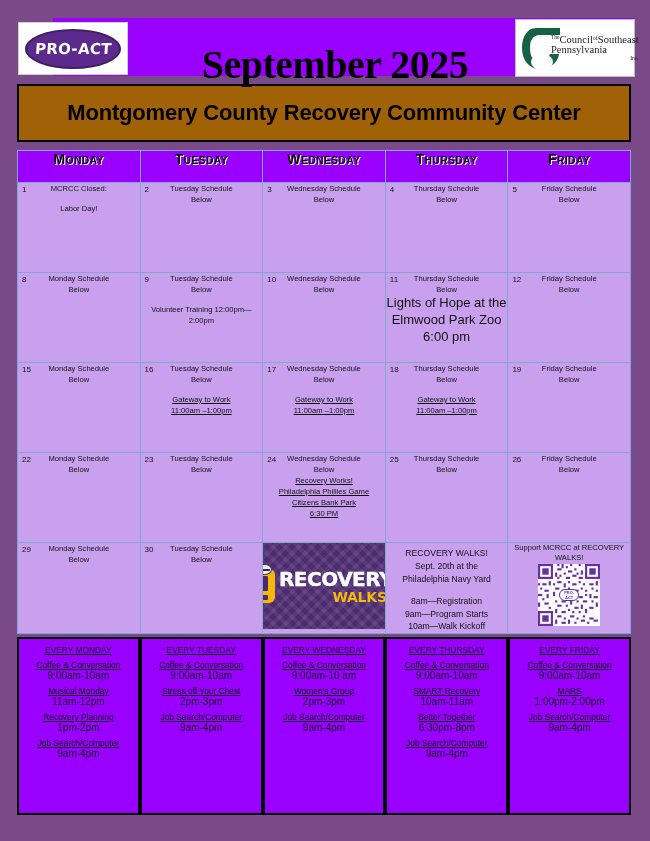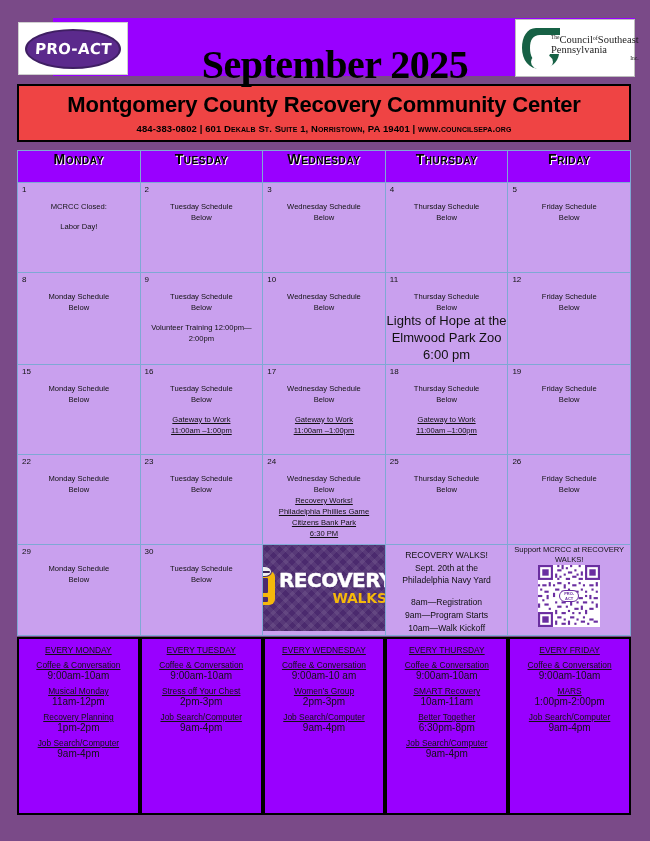--- a/index.html
+++ b/index.html
@@ -50,21 +50,21 @@
     margin-left: -13px; line-height: 1.0; font-family: "Liberation Serif", serif;
     color: #1d1d1d;
   }
   .council-words .l1 { font-size: 10.5px; white-space: nowrap; }
   .council-words .l2 { font-size: 10.5px; white-space: nowrap; }
   .council-words .l3 { font-size: 5.5px; text-align: right; }
 
   
   .banner {
     position: absolute; left: 17px; top: 84px; width: 614px; height: 58px;
-    background: #ef4444; border: 2px solid #000000;
+    background: #a16207; border: 2px solid #000000;
     display: flex; flex-direction: column; align-items: center; justify-content: center;
   }
   .banner-title {
     font-size: 22px; font-weight: bold; color: #000000;
     font-family: "Liberation Sans", sans-serif; letter-spacing: -.2px;
   }
   .banner-sub {
     margin-top: 5px; font-size: 9.5px; font-weight: bold; color: #000000;
     font-variant: small-caps; letter-spacing: .1px;
   }
@@ -84,21 +84,21 @@
   }
   .cell {
     background: #c9a0ee; height: 90px; position: relative;
     padding: 3px 4px 2px 4px;
   }
   .daynum {
     position: absolute; left: 4px; top: 2px;
     font-size: 8px; color: #111111;
   }
   .cell-body {
-    margin-top: 18px; text-align: center; font-size: 7.6px;
+    margin-top: 0; text-align: center; font-size: 7.6px;
     line-height: 1.45; color: #111111;
   }
   .cell-body .big { font-size: 13px; line-height: 1.3; }
   .cell-body .ul { text-decoration: underline; }
   .cell-body .gap { display: block; height: 9px; }
 
   
   .logo-cell { background: #c9a0ee; padding: 2px 3px; }
   .rw-logo {
     width: 100%; height: 86px; background: #4b2a6e; position: relative; overflow: hidden;
@@ -198,21 +198,20 @@
           <span style="font-size:5.5px;vertical-align:top">The</span><span style="font-weight:normal">Council</span><span style="font-size:6px;vertical-align:top">of</span><span>Southeast</span>
         </div>
         <div class="l2">Pennsylvania</div>
         <div class="l3">Inc.</div>
       </div>
     </div>
   </div>
 
   <div class="banner">
     <div class="banner-title">Montgomery County Recovery Community Center</div>
-    <div class="banner-sub">484-383-0802 | 601 Dekalb St. Suite 1, Norristown, PA 19401 | www.councilsepa.org</div>
   </div>
 
   <table class="grid">
     <thead>
       <tr>
         <th class="dayhead">Monday</th>
         <th class="dayhead">Tuesday</th>
         <th class="dayhead">Wednesday</th>
         <th class="dayhead">Thursday</th>
         <th class="dayhead">Friday</th>

